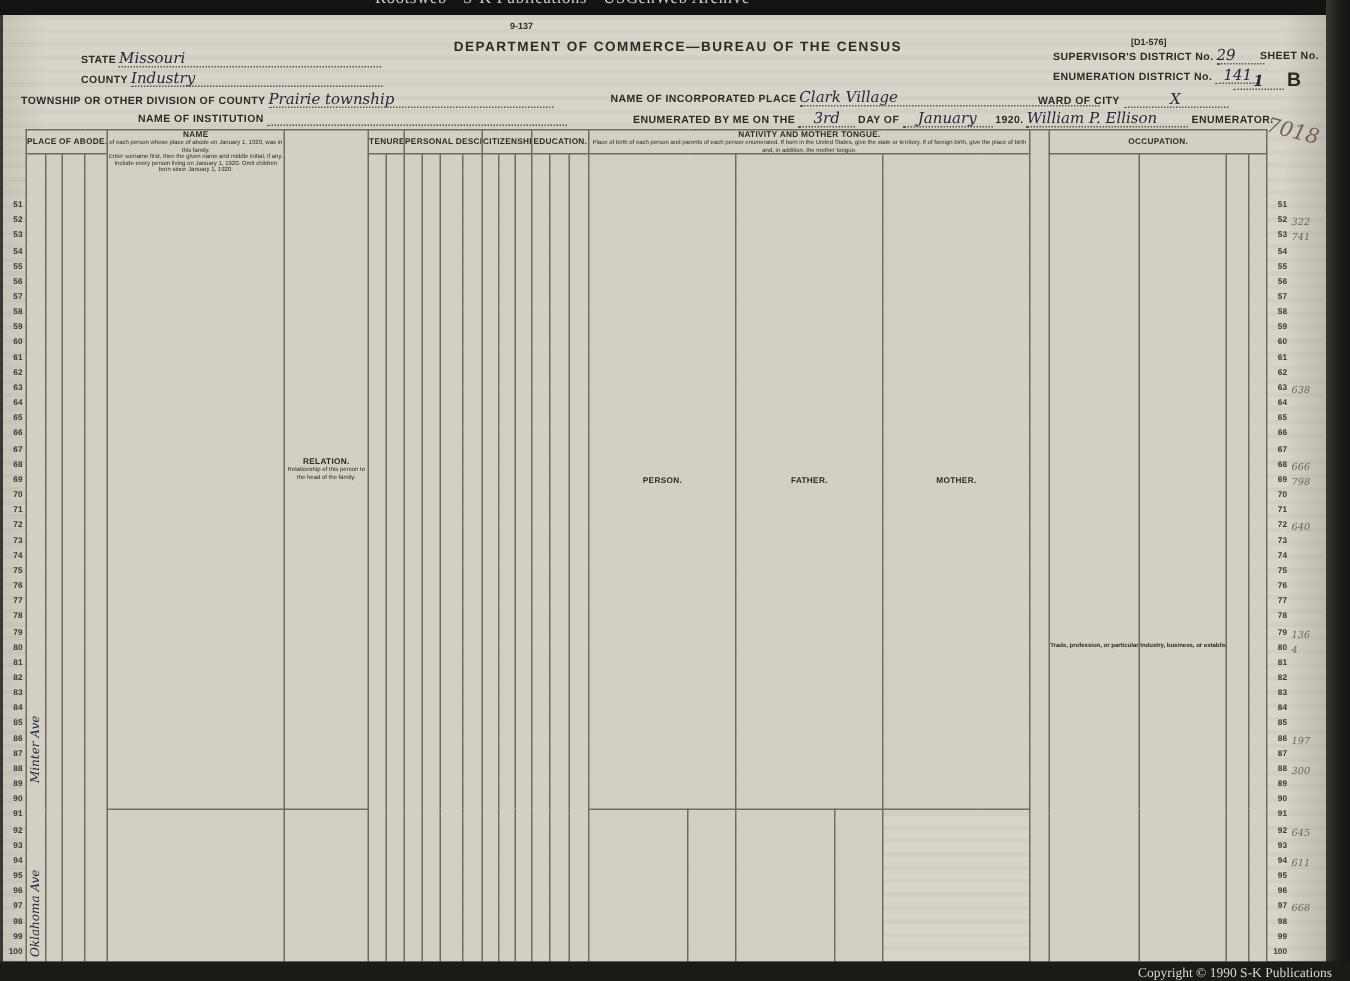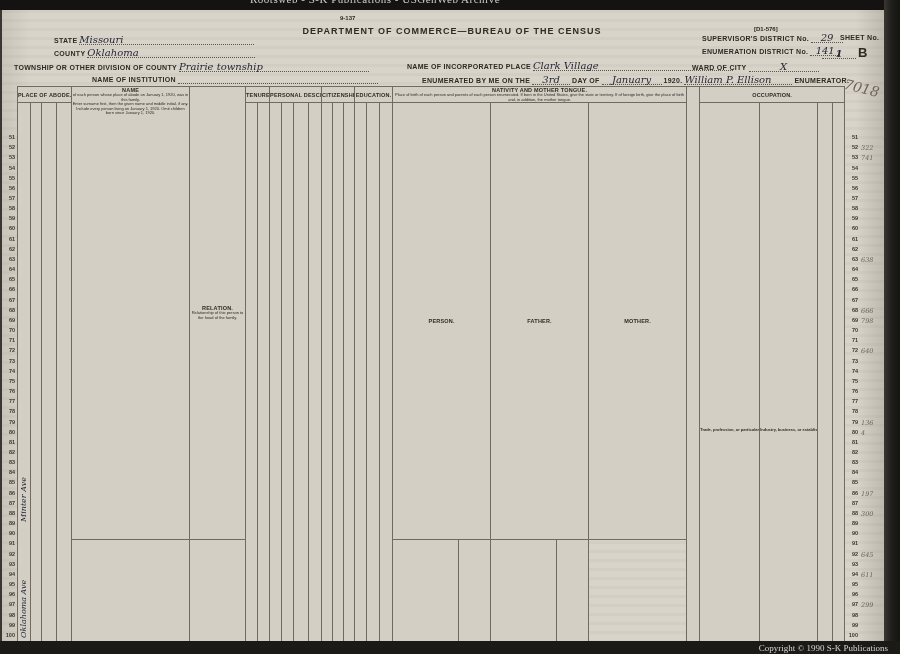--- a/index.html
+++ b/index.html
@@ -76,21 +76,21 @@
     <div class="hdr">
       <div class="form-no print">9-137</div>
       <div class="bracket-code print">[D1-576]</div>
 
       <div class="h-state">
         <span class="lbl print">STATE</span>
         <span class="dots" style="width:175px;"><span class="hw hw-line">Missouri</span></span>
       </div>
       <div class="h-county">
         <span class="lbl print">COUNTY</span>
-        <span class="dots" style="width:168px;"><span class="hw hw-line">Oklahoma</span></span>
+        <span class="dots" style="width:168px;"><span class="hw hw-line">Industry</span></span>
       </div>
       <div class="h-town">
         <span class="lbl print">TOWNSHIP OR OTHER DIVISION OF COUNTY</span>
         <span class="dots" style="width:190px;"><span class="hw hw-line">Prairie township</span></span>
       </div>
       <div class="h-inst">
         <span class="lbl print">NAME OF INSTITUTION</span>
         <span class="dots" style="width:200px;">&nbsp;</span>
       </div>
 
@@ -105,21 +105,21 @@
         <span class="dots" style="width:38px;text-align:center;"><span class="hw hw-line">3rd</span></span>
         <span class="lbl print">DAY OF</span>
         <span class="dots" style="width:60px;text-align:center;"><span class="hw hw-line">January</span></span>
         <span class="lbl print">1920.</span>
         <span class="dots" style="width:108px;text-align:left;"><span class="hw hw-line">William P. Ellison</span></span>
         <span class="lbl print">ENUMERATOR.</span>
       </div>
 
       <div class="h-sup">
         <span class="lbl print">SUPERVISOR'S DISTRICT No.</span>
-        <span class="dots" style="width:32px;text-align:center;"><span class="hw hw-line">29</span></span>
+        <span class="dots" style="width:32px;"><span class="hw hw-line">29</span></span>
       </div>
       <div class="h-enumd">
         <span class="lbl print">ENUMERATION DISTRICT No.</span>
         <span class="dots" style="width:30px;text-align:center;"><span class="hw hw-line">141</span></span>
       </div>
       <div class="h-sheet">
         <span class="lbl print">SHEET No.</span>
       </div>
       <div class="h-sheetv">
         <span class="dots" style="width:34px;text-align:center;"><span class="hw hw-line">1</span></span>
@@ -371,21 +371,21 @@
         <div class="mnum" style="left: 844px; top: 520.2px;">90</div>
         <div class="mnum" style="left: 844px; top: 530.4px;">91</div>
         <div class="mnum" style="left: 844px; top: 540.6px;">92</div>
         <div class="mnote pencil" style="left: 859px; top: 540.6px;">645</div>
         <div class="mnum" style="left: 844px; top: 550.7px;">93</div>
         <div class="mnum" style="left: 844px; top: 560.9px;">94</div>
         <div class="mnote pencil" style="left: 859px; top: 560.9px;">611</div>
         <div class="mnum" style="left: 844px; top: 571px;">95</div>
         <div class="mnum" style="left: 844px; top: 581.2px;">96</div>
         <div class="mnum" style="left: 844px; top: 591.4px;">97</div>
-        <div class="mnote pencil" style="left: 859px; top: 591.4px;">299</div>
+        <div class="mnote pencil" style="left: 859px; top: 591.4px;">668</div>
         <div class="mnum" style="left: 844px; top: 601.5px;">98</div>
         <div class="mnum" style="left: 844px; top: 611.7px;">99</div>
         <div class="mnum" style="left: 844px; top: 621.8px;">100</div>
       </div>
     <div class="street-label hw" style="left:17px; top:512px;">Minter Ave</div>
     <div class="street-label hw" style="left:17px; top:628px;">Oklahoma Ave</div>
   </div>
 
   <div class="right-edge"></div>
   <div class="bottom-strip">

